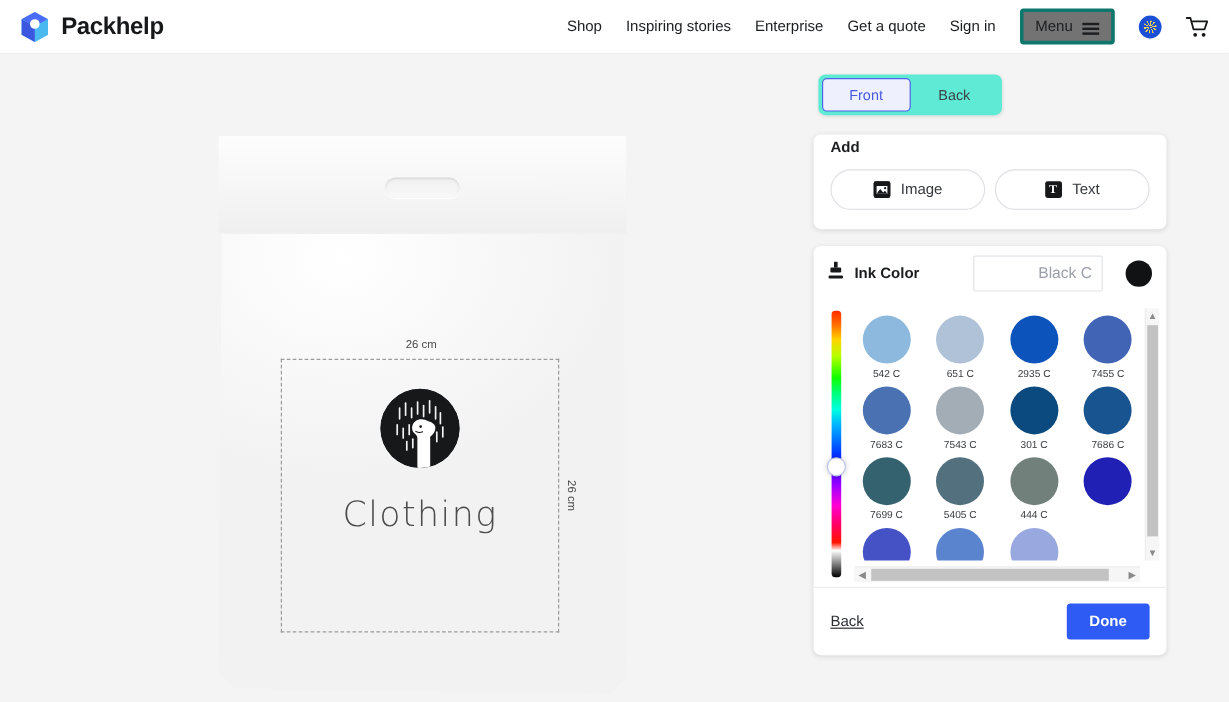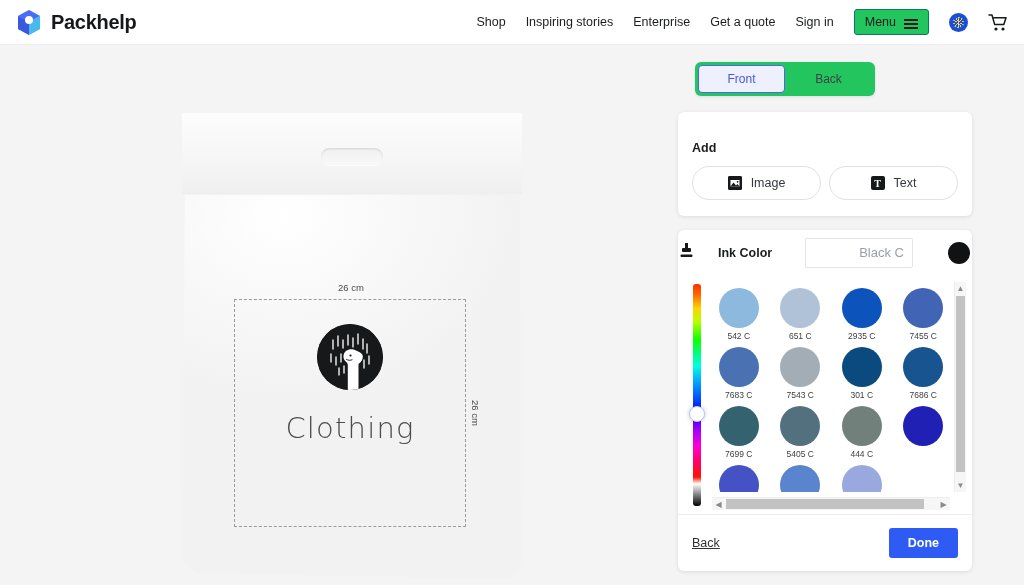--- a/index.html
+++ b/index.html
@@ -23,22 +23,22 @@
   .brand-name {
     font-size: 20px; font-weight: bold; color: #17181a; letter-spacing: -0.3px;
   }
   .nav { margin-left: auto; display: flex; align-items: center; gap: 20px; margin-right: 16px; }
   .nav-link {
     font-size: 12.5px; color: #1b1d1f; text-decoration: none; white-space: nowrap;
     font-weight: 500;
   }
   .menu-btn {
     display: flex; align-items: flex-end; gap: 8px;
-    border: 1px solid #0f766e; border-radius: 3px;
-    padding: 5px 10px; background: #22c55e;
+    border: 3px solid #0f766e; border-radius: 3px;
+    padding: 5px 10px; background: #737373;
     font-size: 12.5px; color: #1b1d1f; font-weight: 500;
   }
   .burger { display: inline-flex; flex-direction: column; gap: 2px; }
   .burger i { display: block; width: 14px; height: 2px; background: #1b1d1f; }
   .globe-icon {
     width: 19px; height: 19px; border-radius: 50%;
     background: #1a4fd6; position: relative; display: inline-block;
   }
   .globe-icon::after {
     content: ""; position: absolute; inset: 4px;
@@ -125,55 +125,55 @@
     font-size: 29px;
     line-height: 1.42;
     letter-spacing: 1.2px;
   }
   .design-text .l2 { display: block; }
 
   
   .side { position: absolute; left: 678px; top: 62px; width: 294px; }
 
   .seg {
-    display: flex; background: #22c55e; border-radius: 6px;
+    display: flex; background: #5eead4; border-radius: 6px;
     box-shadow: 0 1px 3px rgba(0,0,0,.09);
-    padding: 3px; width: 180px; margin-left: 17px;
+    padding: 3px; width: 153px; margin-left: 4px;
   }
   .seg-btn {
     flex: 1; text-align: center; font-size: 12px; padding: 6px 0;
     color: #3f4247; border-radius: 4px; border: 1px solid transparent;
     font-weight: 500;
   }
   .seg-btn.active {
     background: #eef0fe; border-color: #4f63ec; color: #4758e0;
   }
 
   .card {
     background: #fff; border-radius: 6px; margin-top: 16px;
     box-shadow: 0 1px 4px rgba(0,0,0,.10);
   }
-  .card-add { padding: 29px 14px 16px; }
+  .card-add { padding: 4px 14px 16px; }
   .card-title { font-size: 12.5px; font-weight: bold; color: #1b1d1f; margin-bottom: 11px; }
   .add-row { display: flex; gap: 8px; }
   .pill {
     flex: 1; display: flex; align-items: center; justify-content: center; gap: 9px;
     border: 1px solid #dfe1e5; border-radius: 20px; height: 34px;
     font-size: 12.5px; color: #35383d; background: #fff;
   }
   .glyph-img, .glyph-txt {
     width: 14px; height: 14px; background: #17181a; border-radius: 2px;
     position: relative; display: inline-block;
   }
   .glyph-txt { display: flex; align-items: center; justify-content: center;
     color: #fff; font-size: 10px; font-weight: bold; font-family: "Liberation Serif", serif; }
 
   .ink-card { margin-top: 14px; padding-bottom: 0; }
   .ink-head {
-    display: flex; align-items: center; height: 46px; padding: 0 2px; gap: 25px;
+    display: flex; align-items: center; height: 46px; padding: 0 12px; gap: 9px;
   }
   .ink-label { font-size: 12.5px; color: #1b1d1f; font-weight: bold; }
   .ink-input {
     margin-left: auto; width: 108px; height: 30px;
     border: 1px solid #e2e4e8; border-radius: 2px;
     font-size: 13px; color: #9aa0a8; text-align: right;
     padding: 0 8px; line-height: 28px; background: #fff;
   }
   .ink-dot { width: 22px; height: 22px; border-radius: 50%; background: #111214; margin-left: 10px; }
 

